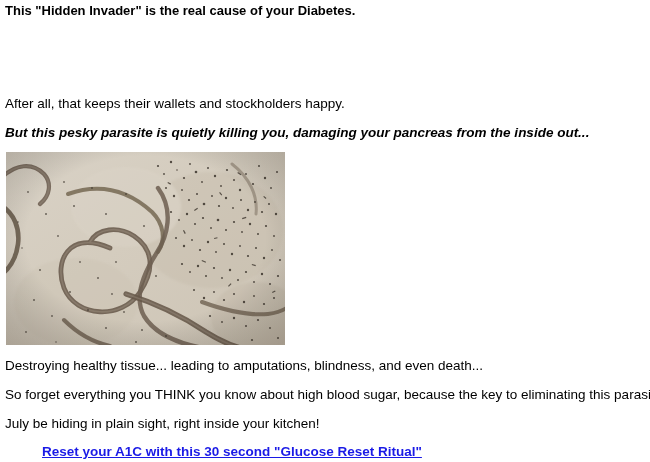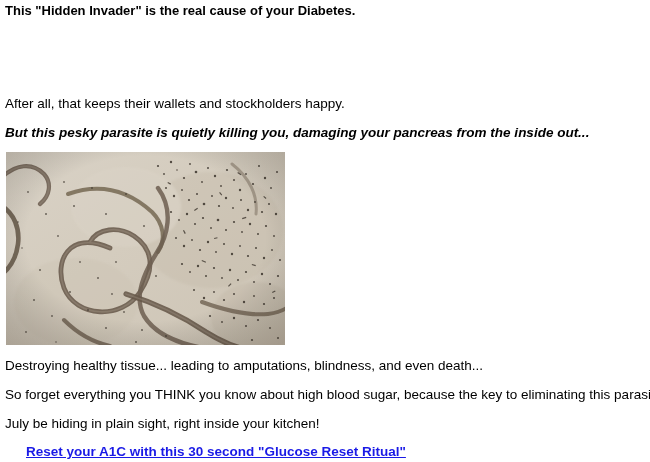--- a/index.html
+++ b/index.html
@@ -47,21 +47,21 @@
   .para-insulin { top: 66px; }
   .para-wallets { top: 95px; }
   .para-pesky  { top: 124px; font-weight: bold; font-style: italic; text-align: right; }
 
   .para-destroy { top: 357px; }
   .para-forget  { top: 386px; }
   .para-kitchen { top: 415px; }
 
   .link-row {
     position: absolute;
-    left: 5px;
+    left: 21px;
     top: 443px;
     font-size: 13.5px;
     line-height: 18px;
     white-space: nowrap;
     padding-left: 21px;
   }
   .cta-link {
     color: #1a1ae6;
     font-weight: bold;
     text-decoration: underline;

